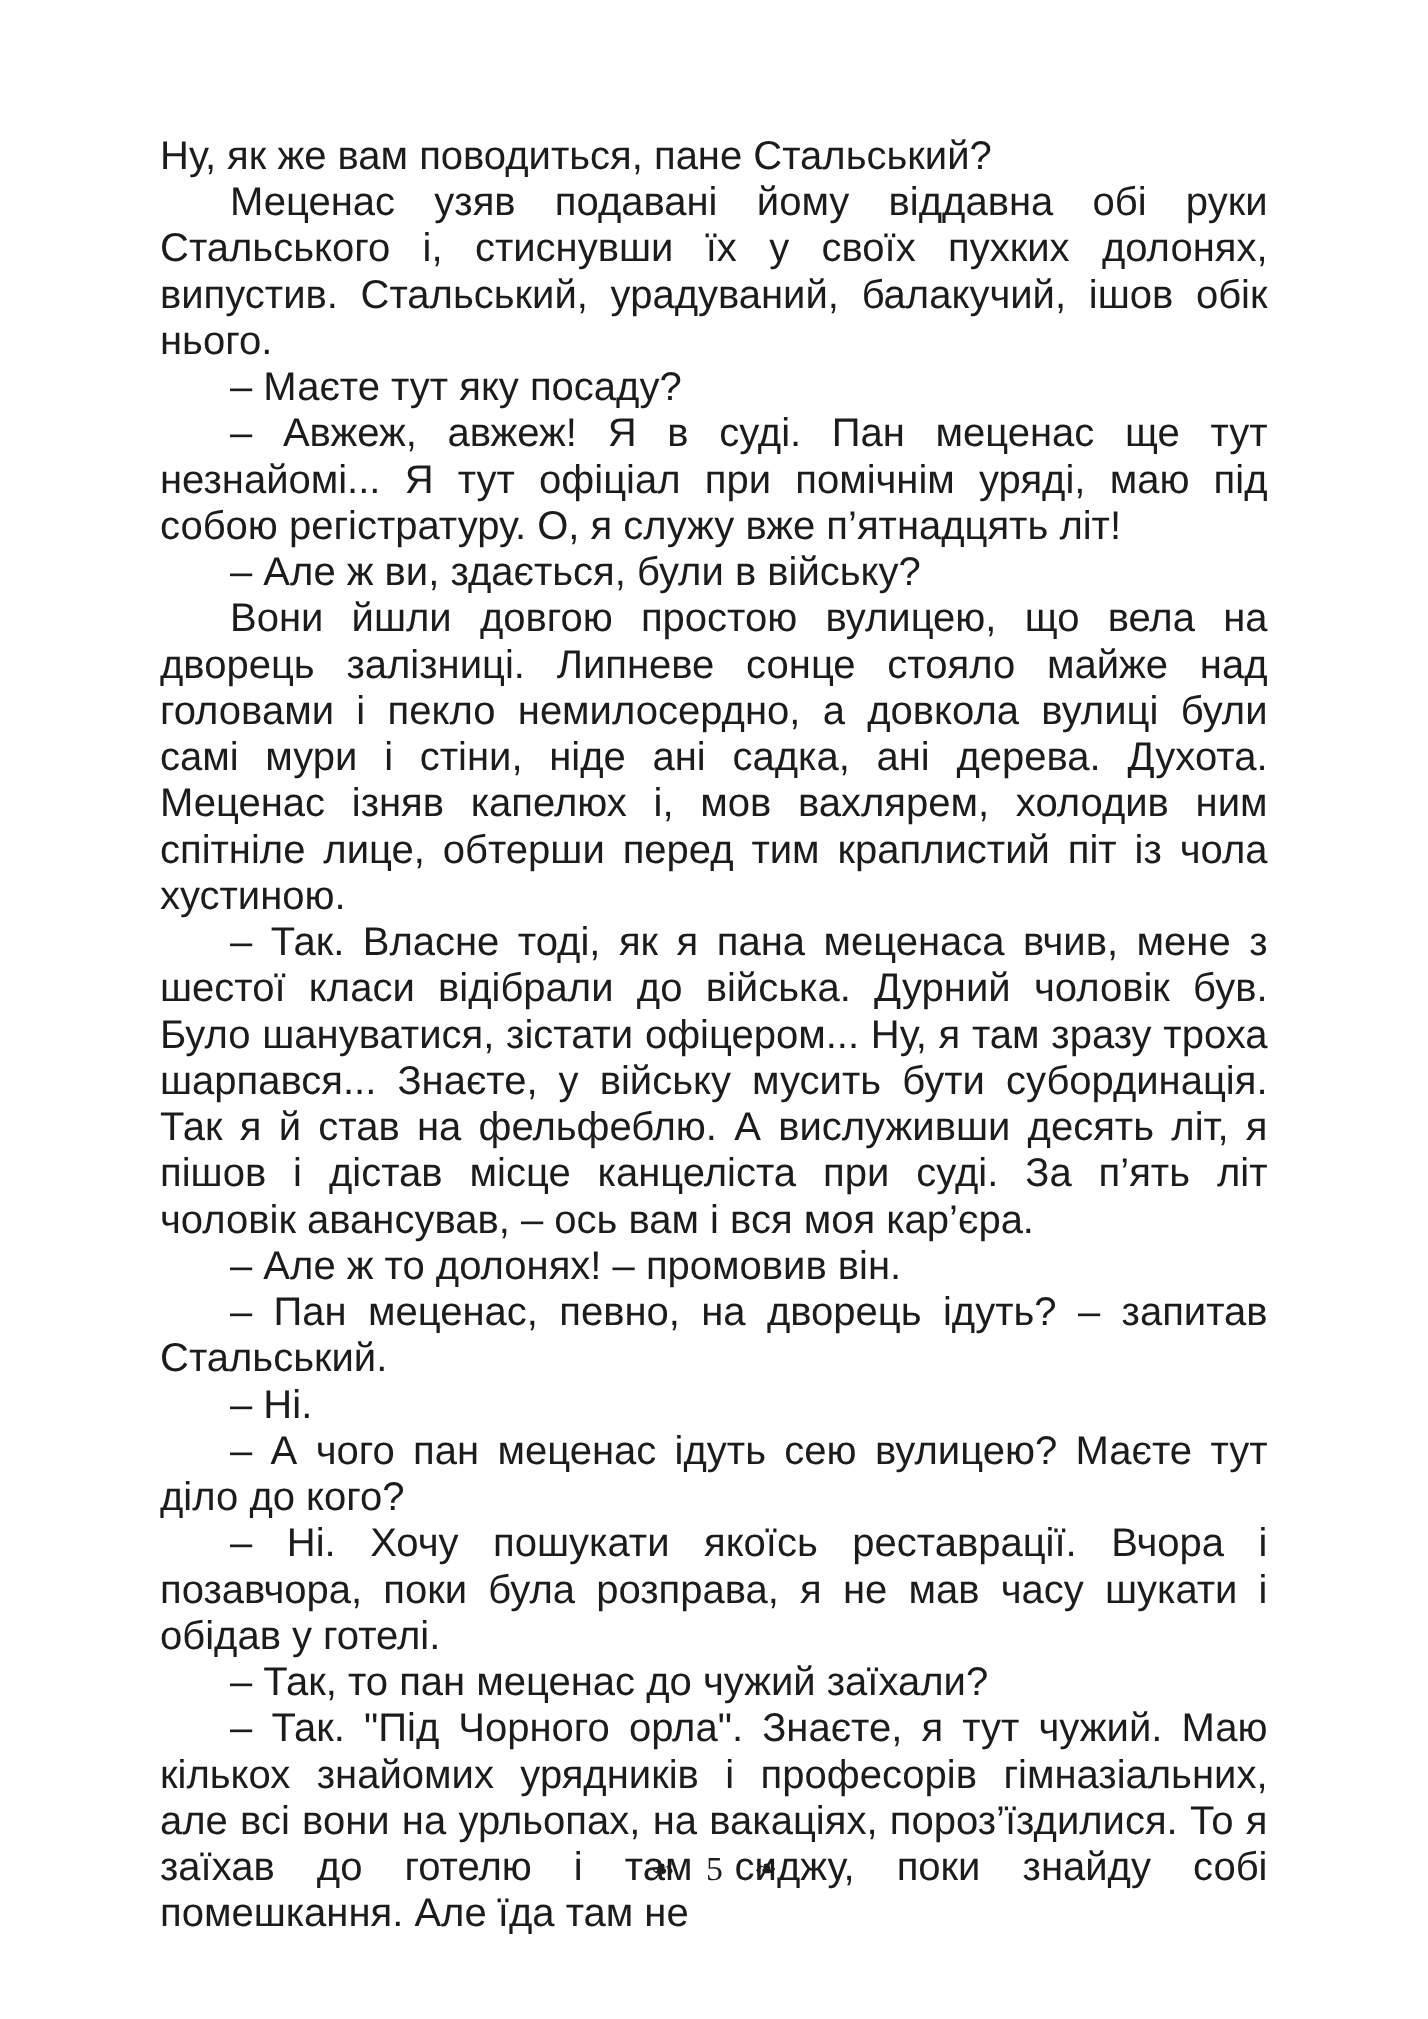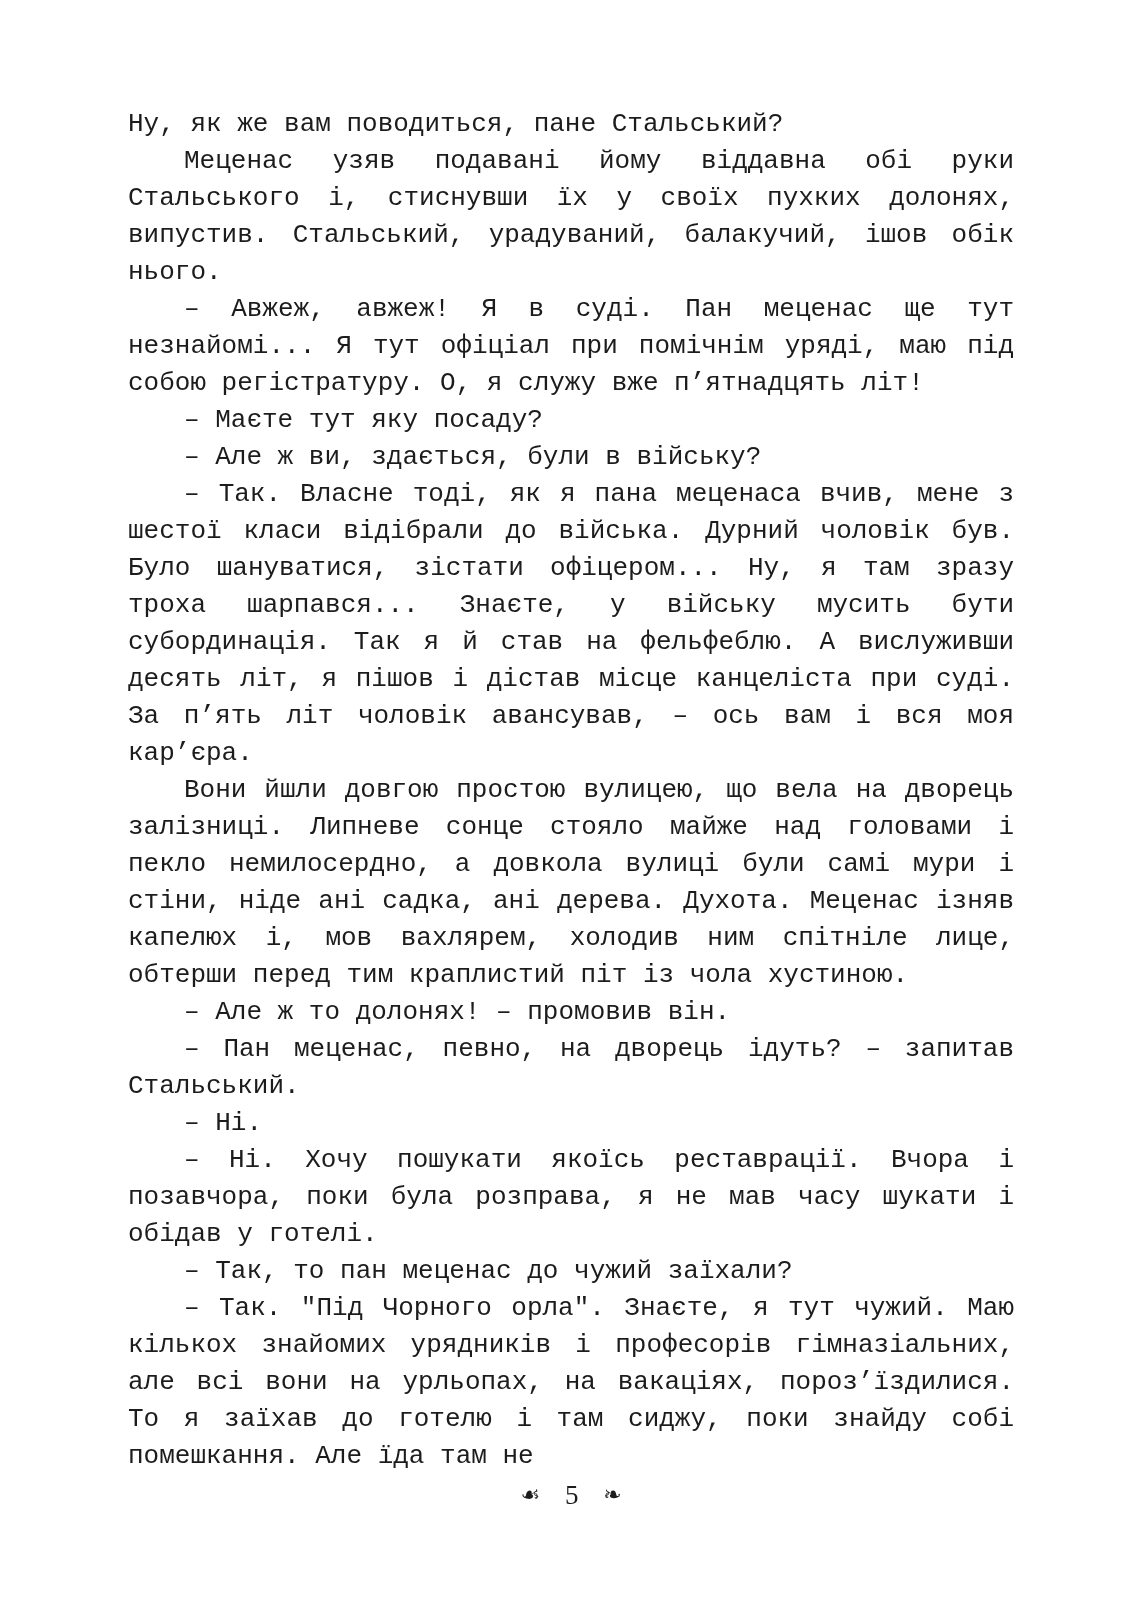--- a/index.html
+++ b/index.html
@@ -12,22 +12,22 @@
     width: 1142px;
     height: 1615px;
     background: #ffffff;
     overflow: hidden;
   }
   .text-block {
     position: absolute;
     left: 128px;
     top: 106px;
     width: 886px;
-    font-family: Liberation Mono, monospace;
-    font-size: 26px;
+    font-family: Liberation Sans, sans-serif;
+    font-size: 32px;
     line-height: 37px;
     color: #1c1c1c;
     text-align: justify;
   }
   .text-block p {
     margin: 0;
     padding: 0;
     text-indent: 56px;
   }
   .text-block p.no-indent {
@@ -55,28 +55,29 @@
   }
 </style>
 </head>
 <body>
 
 <div class="page">
 
   <div class="text-block">
       <p class="no-indent">Ну, як же вам поводиться, пане Стальський?</p>
       <p>Меценас узяв подавані йому віддавна обі руки Стальського і, стиснувши їх у своїх пухких долонях, випустив. Стальський, урадуваний, балакучий, ішов обік нього.</p>
+      <p>– Маєте тут яку посаду?</p>
       <p>– Авжеж, авжеж! Я в суді. Пан меценас ще тут незнайомі... Я тут офіціал при помічнім уряді, маю під собою регістратуру. О, я служу вже п’ятнадцять літ!</p>
-      <p>– Маєте тут яку посаду?</p>
       <p>– Але ж ви, здається, були в війську?</p>
+      <p>Вони йшли довгою простою вулицею, що вела на дворець залізниці. Липневе сонце стояло майже над головами і пекло немилосердно, а довкола вулиці були самі мури і стіни, ніде ані садка, ані дерева. Духота. Меценас ізняв капелюх і, мов вахлярем, холодив ним спітніле лице, обтерши перед тим краплистий піт із чола хустиною.</p>
       <p>– Так. Власне тоді, як я пана меценаса вчив, мене з шестої класи відібрали до війська. Дурний чоловік був. Було шануватися, зістати офіцером... Ну, я там зразу троха шарпався... Знаєте, у війську мусить бути субординація. Так я й став на фельфеблю. А вислуживши десять літ, я пішов і дістав місце канцеліста при суді. За п’ять літ чоловік авансував, – ось вам і вся моя кар’єра.</p>
-      <p>Вони йшли довгою простою вулицею, що вела на дворець залізниці. Липневе сонце стояло майже над головами і пекло немилосердно, а довкола вулиці були самі мури і стіни, ніде ані садка, ані дерева. Духота. Меценас ізняв капелюх і, мов вахлярем, холодив ним спітніле лице, обтерши перед тим краплистий піт із чола хустиною.</p>
       <p>– Але ж то долонях! – промовив він.</p>
       <p>– Пан меценас, певно, на дворець ідуть? – запитав Стальський.</p>
       <p>– Ні.</p>
+      <p>– А чого пан меценас ідуть сею вулицею? Маєте тут діло до кого?</p>
       <p>– Ні. Хочу пошукати якоїсь реставрації. Вчора і позавчора, поки була розправа, я не мав часу шукати і обідав у готелі.</p>
       <p>– Так, то пан меценас до чужий заїхали?</p>
       <p>– Так. "Під Чорного орла". Знаєте, я тут чужий. Маю кількох знайомих урядників і професорів гімназіальних, але всі вони на урльопах, на вакаціях, пороз’їздилися. То я заїхав до готелю і там сиджу, поки знайду собі помешкання. Але їда там не</p>
     </div>
 
   <div class="footer">
     <span class="ornament">☙</span>
     <span class="page-number">5</span>
     <span class="ornament">❧</span>
   </div>

